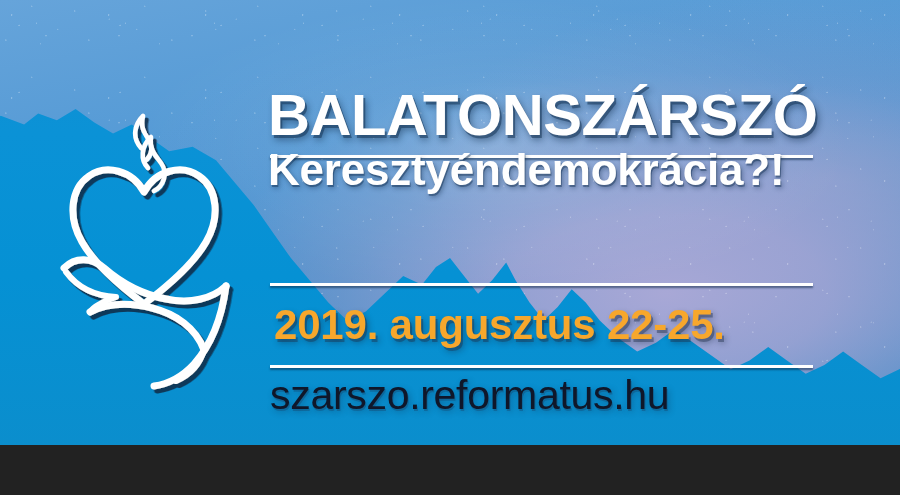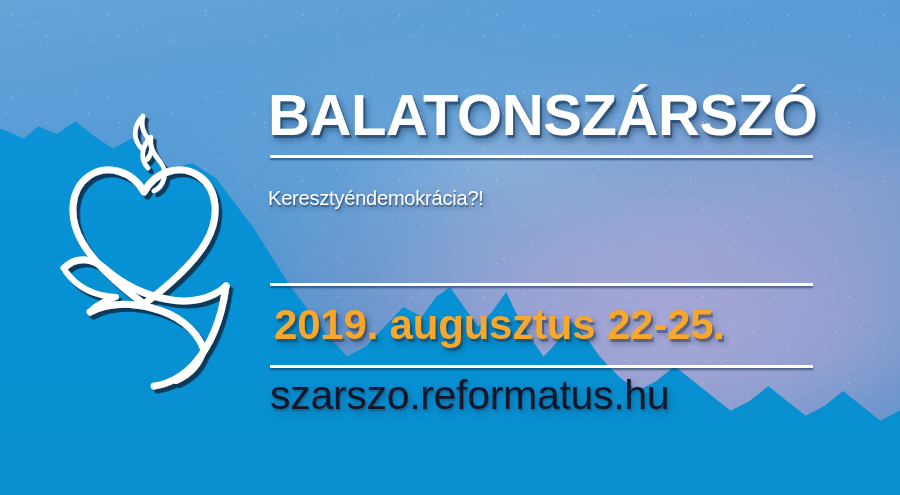--- a/index.html
+++ b/index.html
@@ -4,21 +4,21 @@
 <style>
   html, body {
     margin: 0;
     padding: 0;
     background: #222;
   }
 
   #poster {
     position: relative;
     width: 900px;
-    height: 495px;
+    height: 445px;
     overflow: hidden;
     font-family: "Liberation Sans", sans-serif;
     background: #3f8ecb;
   }
 
   
   .bg-base {
     position: absolute;
     inset: 0;
     background:
@@ -158,26 +158,26 @@
     height: 3px;
     background: #ffffff;
     box-shadow: 0 2px 2px rgba(12,40,70,0.55);
   }
   .rule-1 { top: 155px; }
   .rule-2 { top: 283px; }
   .rule-3 { top: 365px; }
 
   .subtitle {
     position: absolute;
-    top: 180px;
+    top: 152px;
     left: 0;
     margin: 0;
-    font-size: 20px;
+    font-size: 44px;
     line-height: 36px;
-    font-weight: 400;
+    font-weight: 700;
     color: #ffffff;
     white-space: nowrap;
     letter-spacing: -0.2px;
     text-shadow:
       1px 2px 0 rgba(18,48,80,0.42),
       2px 3px 5px rgba(10,35,65,0.40);
   }
 
   .lead {
     position: absolute;

